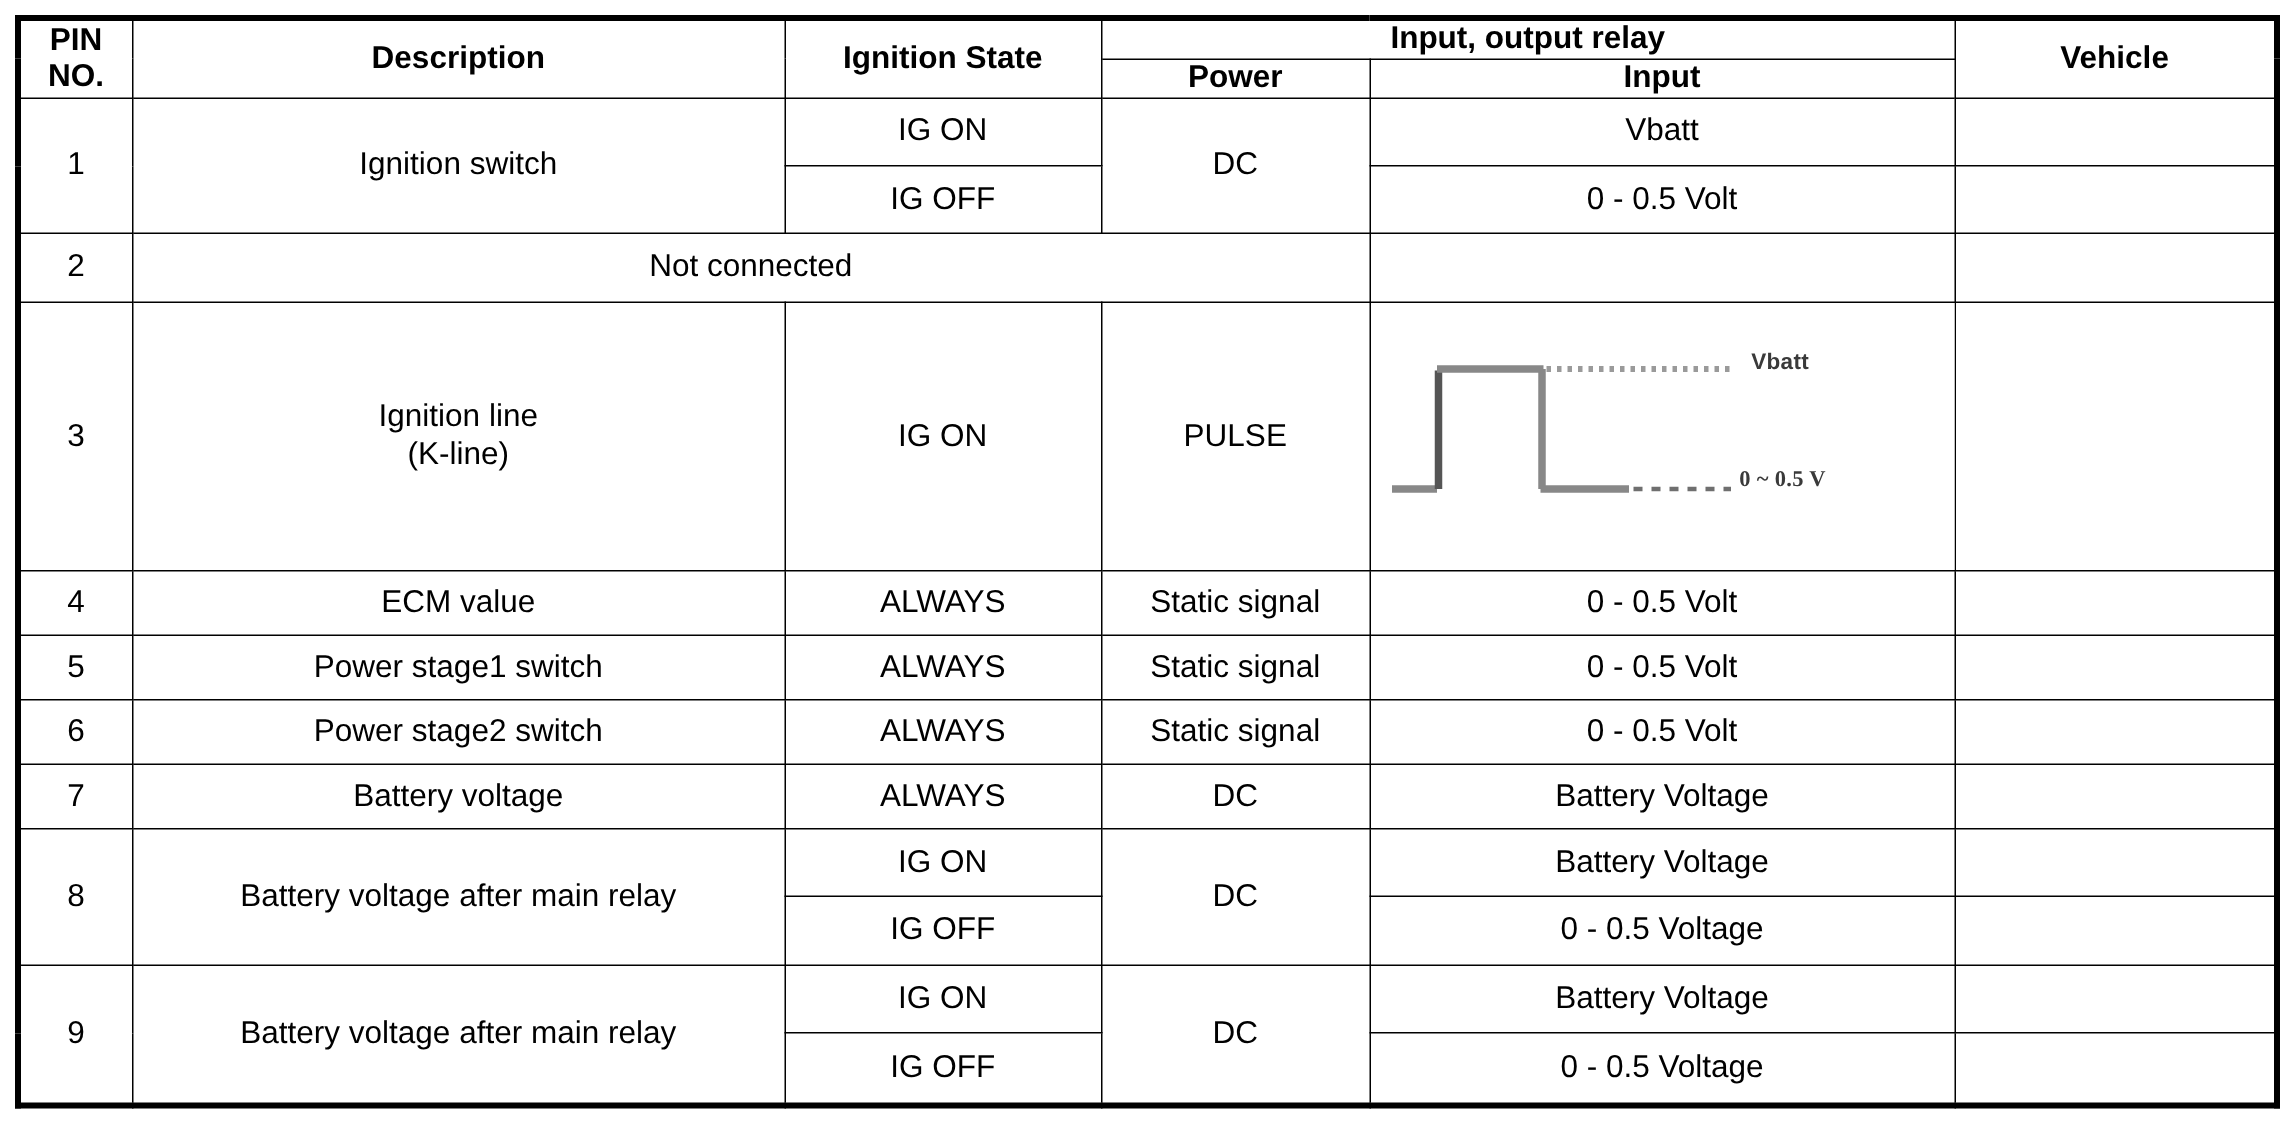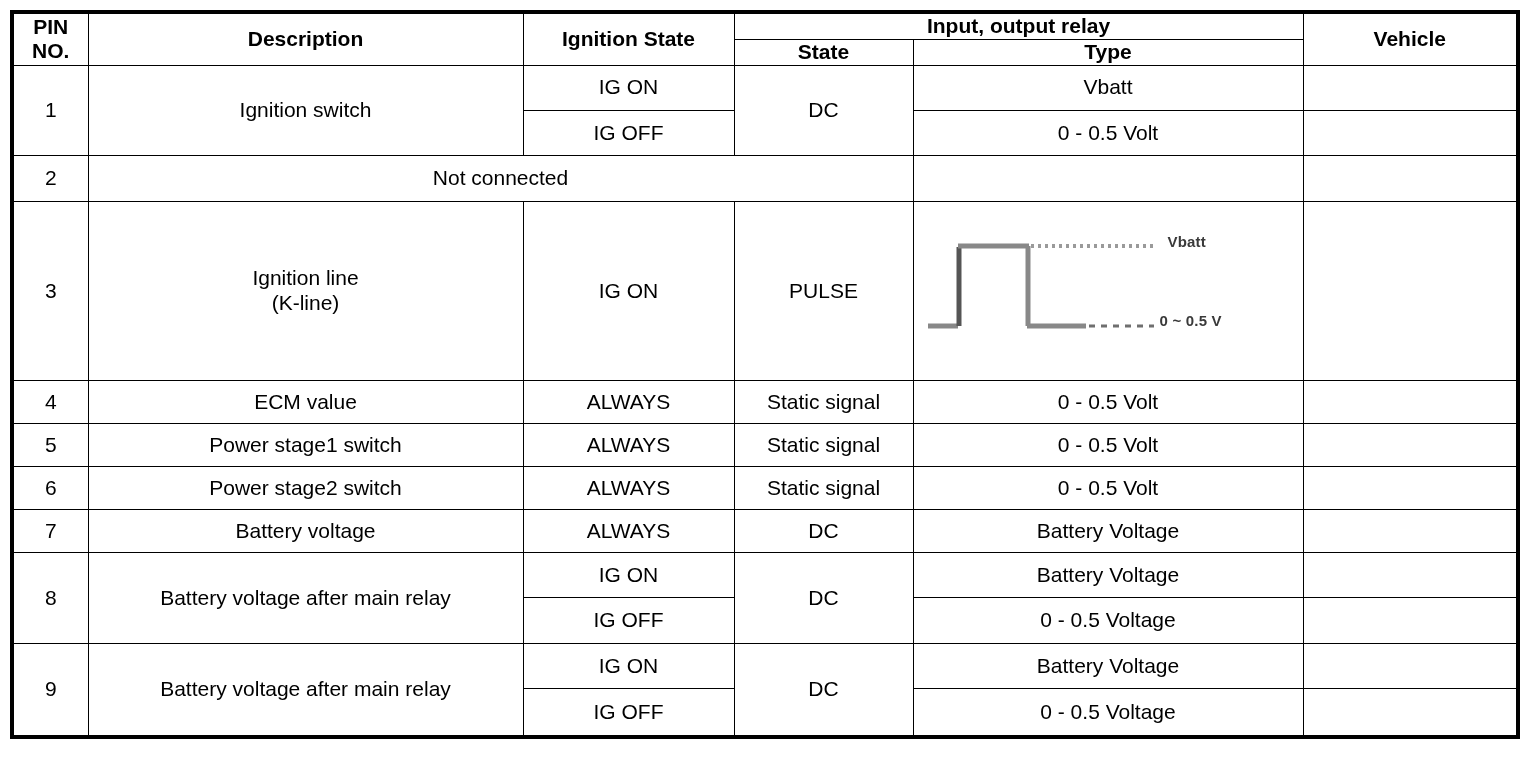--- a/index.html
+++ b/index.html
@@ -80,21 +80,21 @@
   .wave-label {
     position: absolute;
     font-family: "Liberation Sans", sans-serif;
     font-size: 15px;
     font-weight: bold;
     color: #3a3a3a;
     white-space: nowrap;
     letter-spacing: 0.2px;
   }
   .lbl-vbatt { left: 254px; top: 31px; }
-  .lbl-low   { left: 246px; top: 110px; }
+  .lbl-low   { left: 246px; top: 110px; font-family: Liberation Serif, serif; }
 
   .rowline-1 { height: 43px; }
 </style>
 </head>
 <body>
 
 <div id="page">
 
   <table id="pin-table">
     <colgroup>
@@ -111,22 +111,22 @@
         <th class="hdr-pin" rowspan="2">
           <span>PIN</span><br>
           <span>NO.</span>
         </th>
         <th rowspan="2">Description</th>
         <th rowspan="2">Ignition State</th>
         <th colspan="2">Input, output relay</th>
         <th rowspan="2">Vehicle</th>
       </tr>
       <tr>
-        <th>State</th>
-        <th>Type</th>
+        <th>Power</th>
+        <th>Input</th>
       </tr>
     </thead>
 
     <tbody>
 
       <tr>
         <td rowspan="2" class="top-align">1</td>
         <td rowspan="2" class="top-align">Ignition switch</td>
         <td>IG ON</td>
         <td rowspan="2" class="top-align">DC</td>

